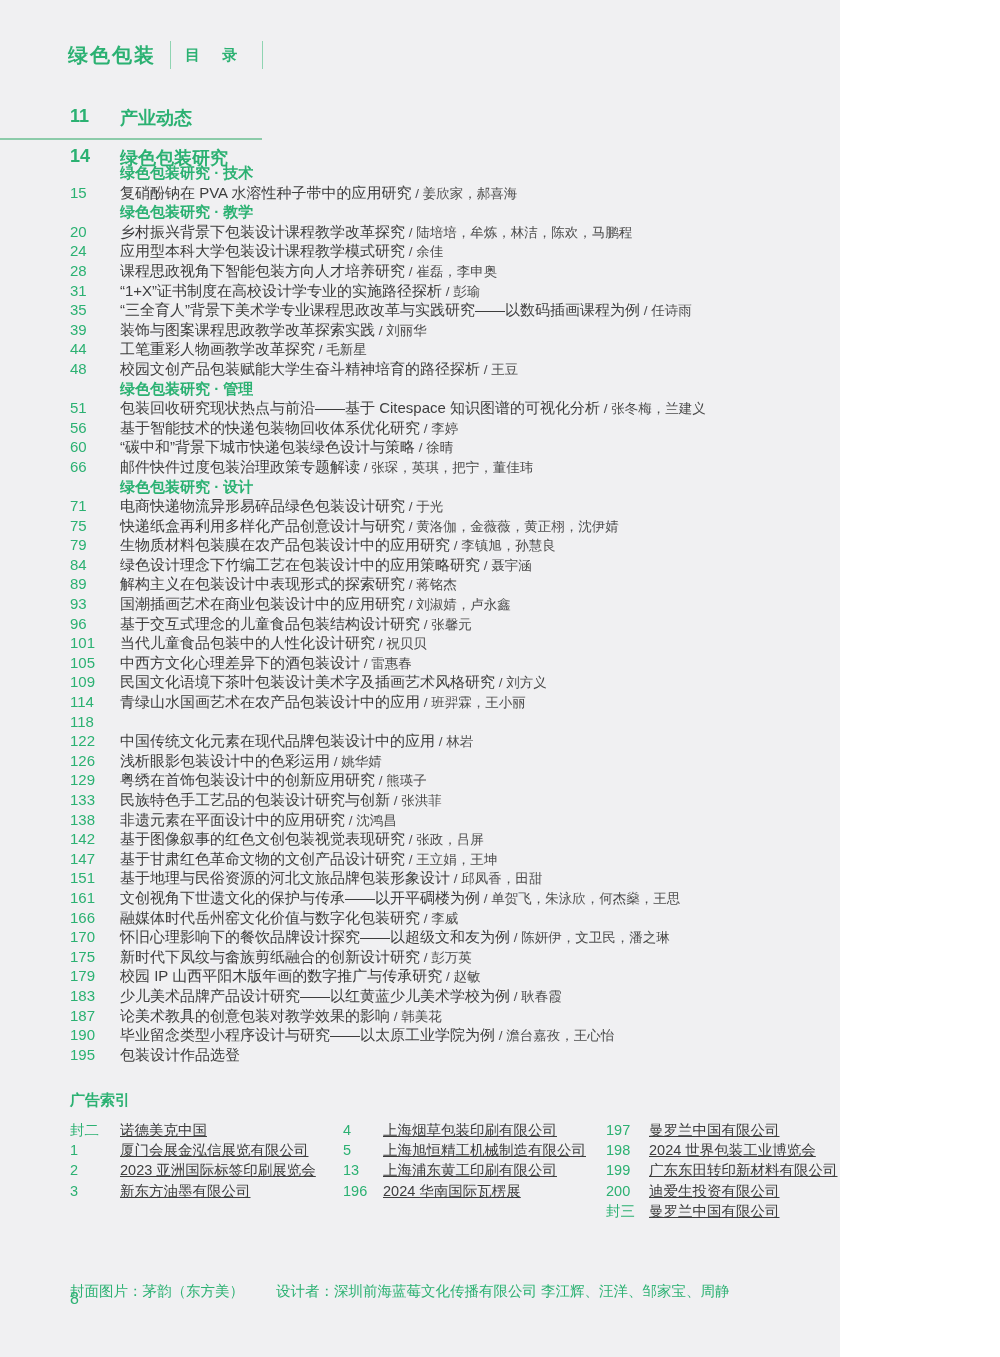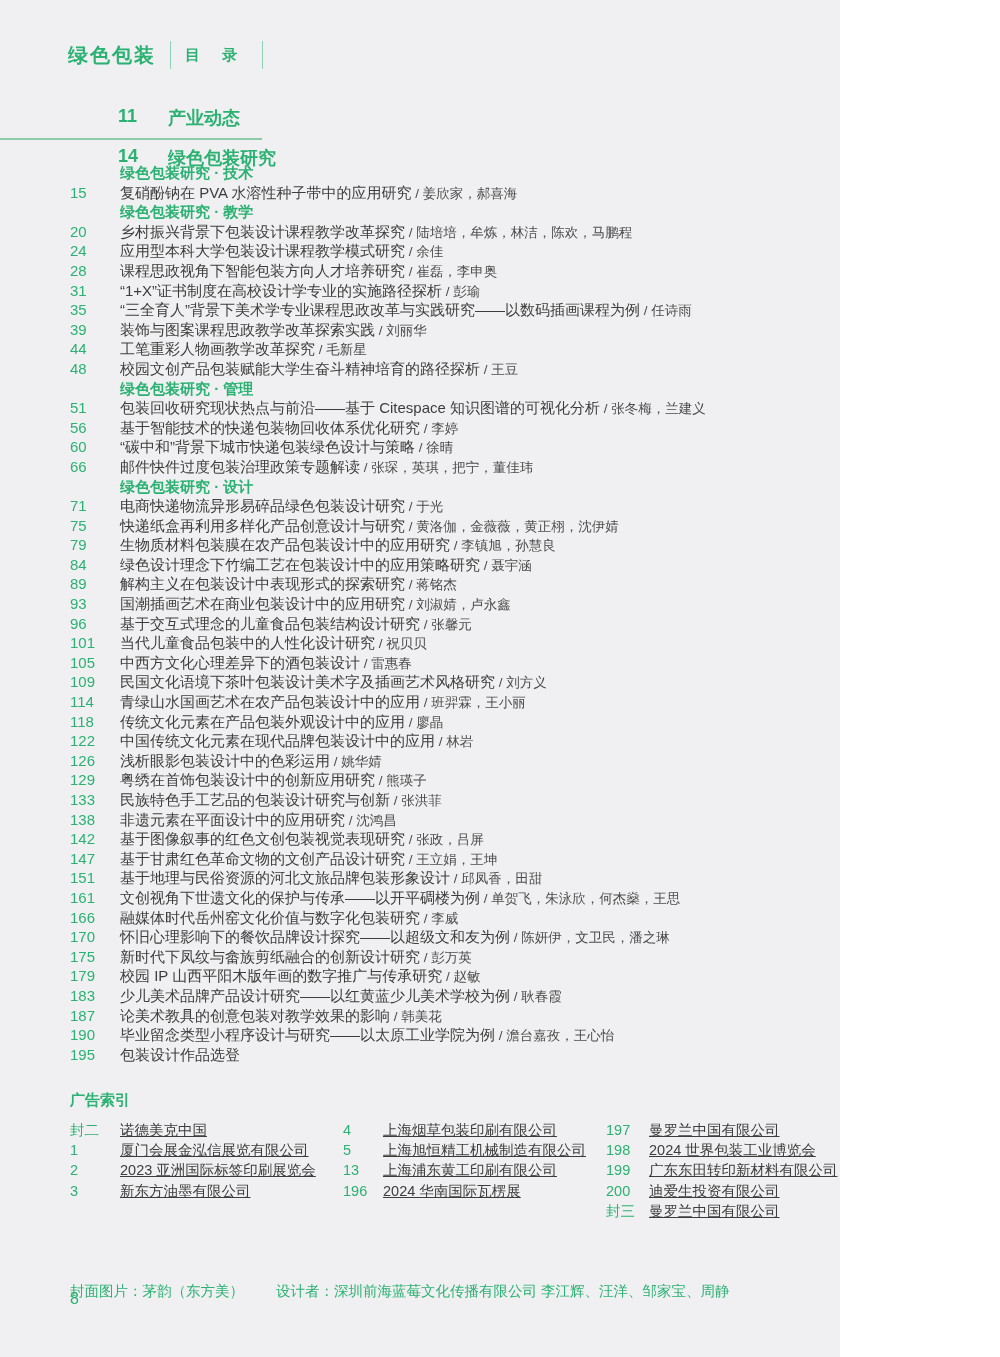--- a/index.html
+++ b/index.html
@@ -9,21 +9,21 @@
 
   
   .hdr{position:absolute;left:68px;top:38px;height:34px;display:flex;align-items:center;}
   .logo{font-size:20px;font-weight:bold;color:#2bb172;letter-spacing:2px;}
   .vbar{display:inline-block;width:1px;height:28px;background:#8fd4b2;margin:0 14px;}
   .vbar2{margin-left:16px;}
   .contents-label{font-size:15px;font-weight:bold;color:#2bb172;letter-spacing:9px;}
 
   
   .big-row{position:absolute;left:70px;display:flex;font-size:18px;font-weight:bold;color:#2bb172;}
-  .big-row .num{width:50px;font-weight:bold;margin-left:48px;}
+  .big-row .num{width:50px;font-weight:bold;}
   .industry{top:106px;}
   .research{top:146px;}
   .h-divider{position:absolute;left:0;top:138px;width:262px;height:2px;background:#8ccbaa;}
 
   
   .toc-list{position:absolute;left:70px;top:163px;width:790px;}
   .toc-row{display:flex;line-height:19.6px;height:19.6px;white-space:nowrap;}
   .toc-row .num{width:50px;flex:0 0 50px;color:#2bb172;font-size:15px;}
   .toc-row .subt{color:#2bb172;font-size:15px;font-weight:bold;text-align:right;}
   .toc-row .t{color:#3d3d3d;font-size:15px;}
@@ -180,21 +180,20 @@
       <div class="toc-row">
         <span class="num">109</span>
         <span class="t">民国文化语境下茶叶包装设计美术字及插画艺术风格研究<span class="au"> / 刘方义</span></span>
       </div>
       <div class="toc-row">
         <span class="num">114</span>
         <span class="t">青绿山水国画艺术在农产品包装设计中的应用<span class="au"> / 班羿霖，王小丽</span></span>
       </div>
       <div class="toc-row">
         <span class="num">118</span>
-        <span class="t">传统文化元素在产品包装外观设计中的应用<span class="au"> / 廖晶</span></span>
       </div>
       <div class="toc-row">
         <span class="num">122</span>
         <span class="t">中国传统文化元素在现代品牌包装设计中的应用<span class="au"> / 林岩</span></span>
       </div>
       <div class="toc-row">
         <span class="num">126</span>
         <span class="t">浅析眼影包装设计中的色彩运用<span class="au"> / 姚华婧</span></span>
       </div>
       <div class="toc-row">

